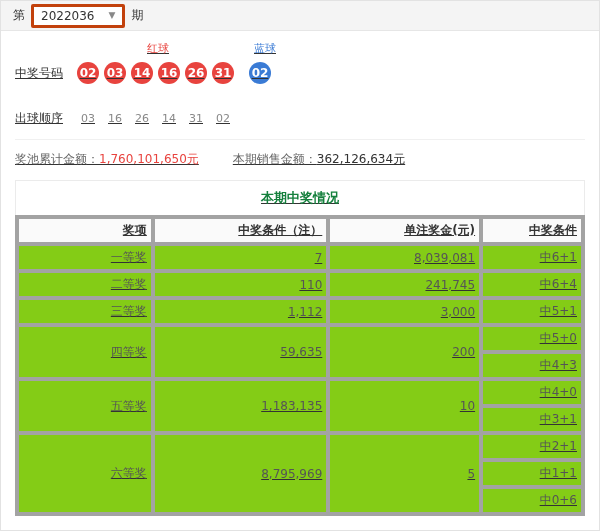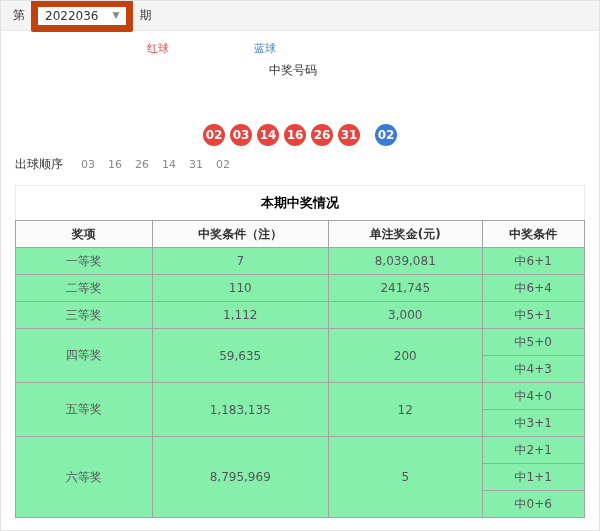--- a/index.html
+++ b/index.html
@@ -13,78 +13,78 @@
 
   
   .topbar {
     height:30px; background:#f4f4f4; border-bottom:1px solid #e6e6e6;
     display:flex; align-items:center; justify-content:space-between;
     padding:0 12px;
   }
   .topbar-left { display:flex; align-items:center; gap:6px; color:#333; font-size:12px; }
   .period-select {
     display:inline-flex; align-items:center; gap:14px;
-    background:#fff; border:7px solid #c2410c; border-radius:2px;
+    background:#fff; border:3px solid #c2410c; border-radius:2px;
     padding:2px 7px; font-size:12px; color:#333; cursor:pointer;
   }
   .chevron { font-size:9px; color:#888; line-height:1; }
   .topbar-right { color:#999; font-size:11px; }
 
   
-  .content { padding:8px 14px 12px 14px; }
+  .content { padding:8px 14px 12px 14px;text-decoration:underline; }
   .row-label-col { width:62px; flex:0 0 62px; }
   .label-row { display:flex; margin-top:2px; }
   .group-label { font-size:11px; }
   .red-group-span { width:162px; flex:0 0 162px; text-align:center; }
   .blue-group-span { width:32px; flex:0 0 32px; margin-left:10px; text-align:center; }
   .label-red { color:#e8433e; }
   .label-blue { color:#3a7bd5;margin-top:7px; }
 
-  .balls-row { display:flex; align-items:center; margin-top:6px;flex-direction:column; }
+  .balls-row { display:flex; align-items:center; margin-top:6px; }
   .row-label { font-size:12px; color:#333; }
   .balls { display:flex; align-items:center; }
   .ball {
     width:22px; height:22px; border-radius:50%;
     color:#fff; font-size:12px; font-weight:bold;
     display:flex; align-items:center; justify-content:center;
     margin-right:5px;
   }
   .ball-red { background:#e8433e; }
   .ball-blue { background:#3a7bd5; margin-left:10px; margin-right:0; }
 
-  .order-row { display:flex; align-items:center; margin-top:10px; }
+  .order-row { display:flex; align-items:center; margin-top:26px; }
   .order-nums { display:flex; }
   .order-num {
     width:22px; margin-right:5px; text-align:center;
     color:#888; font-size:11px;
   }
 
   .amounts-row {
     display:flex; align-items:center; gap:34px;
     margin-top:12px; padding-top:11px; border-top:1px solid #f0f0f0;
     font-size:12px;
   }
   .amount-label { color:#666; }
   .amount-red { color:#e8433e; }
   .amount-dark { color:#333; }
 
   
   .table-section { margin-top:12px; }
   .table-title {
     border:1px solid #ebebeb; border-bottom:none;
-    text-align:center; font-weight:bold; font-size:13px; color:#000000;
+    text-align:center; font-weight:bold; font-size:13px; color:#15803d;
     padding:8px 0;
   }
   table.prize-table { width:100%; border-collapse:collapse; table-layout:fixed; }
   .prize-table th, .prize-table td {
-    border:1px solid #a3a3a3; text-align:center;
+    border:4px solid #a3a3a3; text-align:right;
     height:27px; padding:2px 4px; font-size:12px;
   }
   .prize-table th { background:#fafafa; color:#333; font-weight:bold; }
-  .prize-table td { color:#555; background:#86efac; }
+  .prize-table td { color:#555; background:#84cc16; }
   .col-prize   { width:24%; }
   .col-count   { width:31%; }
   .col-amount  { width:27%; }
   .col-cond    { width:18%; }
 
   
   .footer { padding:10px 14px 6px 14px; }
   .footer-title { font-size:12px; font-weight:bold; color:#333; }
   .footer-text { font-size:10px; color:#999; line-height:1.6; }
 </style>
@@ -138,20 +138,28 @@
       <div class="order-nums">
         <span class="order-num">03</span>
         <span class="order-num">16</span>
         <span class="order-num">26</span>
         <span class="order-num">14</span>
         <span class="order-num">31</span>
         <span class="order-num">02</span>
       </div>
     </div>
 
+    <div class="amounts-row">
+      <span>
+        <span class="amount-label">奖池累计金额：</span><span class="amount-red">1,760,101,650元</span>
+      </span>
+      <span>
+        <span class="amount-label">本期销售金额：</span><span class="amount-dark">362,126,634元</span>
+      </span>
+    </div>
 
     <div class="table-section">
       <div class="table-title">本期中奖情况</div>
       <table class="prize-table">
         <thead>
           <tr>
             <th class="col-prize">奖项</th>
             <th class="col-count">中奖条件（注）</th>
             <th class="col-amount">单注奖金(元)</th>
             <th class="col-cond">中奖条件</th>
@@ -181,21 +189,21 @@
             <td rowspan="2">59,635</td>
             <td rowspan="2">200</td>
             <td>中5+0</td>
           </tr>
           <tr>
             <td>中4+3</td>
           </tr>
           <tr>
             <td rowspan="2">五等奖</td>
             <td rowspan="2">1,183,135</td>
-            <td rowspan="2">12</td>
+            <td rowspan="2">10</td>
             <td>中4+0</td>
           </tr>
           <tr>
             <td>中3+1</td>
           </tr>
           <tr>
             <td rowspan="3">六等奖</td>
             <td rowspan="3">8,795,969</td>
             <td rowspan="3">5</td>
             <td>中2+1</td>

